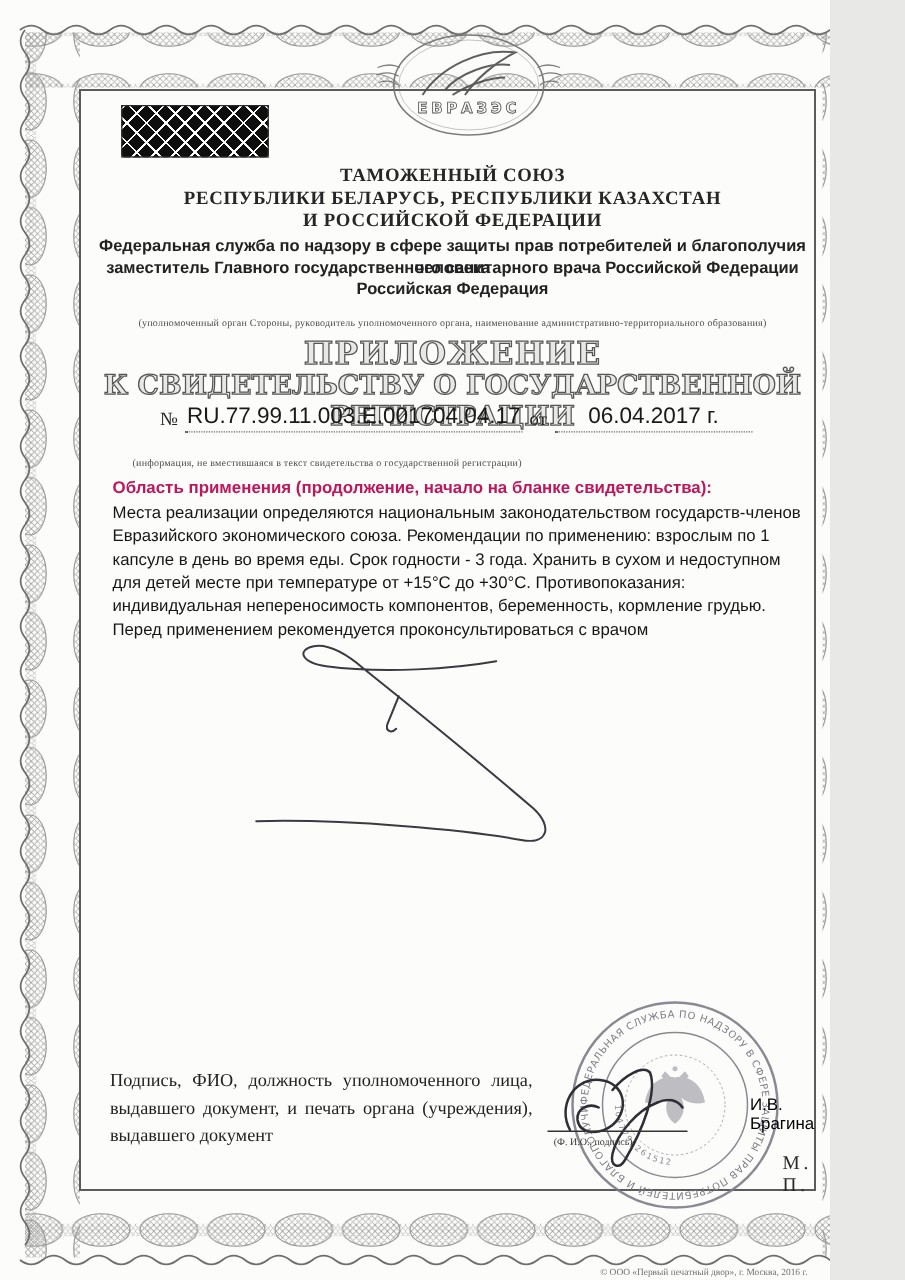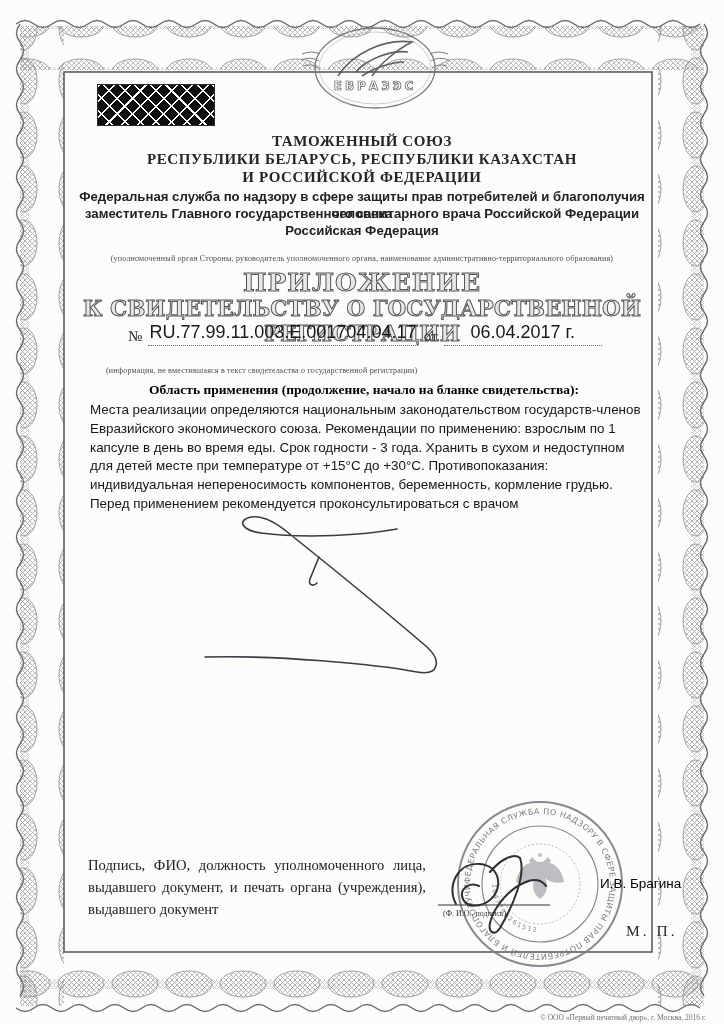--- a/index.html
+++ b/index.html
@@ -1,17 +1,17 @@
 <!DOCTYPE html>
 <html><head>
 <meta charset="utf-8">
 <style>
   html,body{margin:0;padding:0;}
   body{width:724px;height:1024px;background:#e8e8e6;font-family:"Liberation Serif",serif;}
-  .doc{position:relative;width:724px;height:1024px;background:#fcfcfa;overflow:hidden;color:#1c1c1c;}
+  .doc{position:relative;width:664px;height:1024px;background:#fcfcfa;overflow:hidden;color:#1c1c1c;}
   .abs{position:absolute;}
 
   
   .frame{left:0;top:0;width:724px;height:1024px;pointer-events:none;}
 
   
   .lattice{left:97px;top:84px;width:118px;height:42px;
     background:
       repeating-linear-gradient(45deg,#fff 0 1.5px,rgba(255,255,255,0) 1.5px 11px),
       repeating-linear-gradient(-45deg,#fff 0 1.5px,rgba(255,255,255,0) 1.5px 11px),
@@ -33,22 +33,22 @@
 
   .numrow{left:128px;top:322px;width:474px;display:flex;align-items:flex-end;gap:6px;}
   .numrow .lbl{font-size:15px;color:#222;padding-bottom:1px;}
   .numrow .val{font-family:"Liberation Sans",sans-serif;font-size:18px;text-align:center;
     border-bottom:1px dotted #666;padding-bottom:2px;color:#191919;}
   .numrow .v1{flex:1.7;}
   .numrow .v2{flex:1;}
 
   .caption2{left:106px;top:366px;width:484px;text-align:left;}
 
-  .scope-h{left:90px;top:382px;width:548px;font-family:Liberation Serif, serif;
-    font-weight:bold;font-size:13.5px;color:#000000;text-align:center;}
+  .scope-h{left:90px;top:382px;width:548px;font-family:Liberation Sans, sans-serif;
+    font-weight:bold;font-size:13.5px;color:#be185d;}
   .scope-t{left:90px;top:401px;width:556px;font-family:"Liberation Sans",sans-serif;
     font-size:13.4px;line-height:18.8px;color:#161616;}
 
   .left-note{left:88px;top:854px;width:338px;font-size:14.6px;line-height:22px;
     text-align:justify;color:#222;}
 
   .signer{left:584px;top:876px;font-family:"Liberation Sans",sans-serif;font-size:13.5px;color:#000000;margin-left:16px;}
   .sig-caption{left:443px;top:909px;font-size:8px;color:#333;}
   .seal-mark{left:578px;top:922px;font-size:15.5px;letter-spacing:3px;color:#2a2a2a;margin-left:48px;}
 

